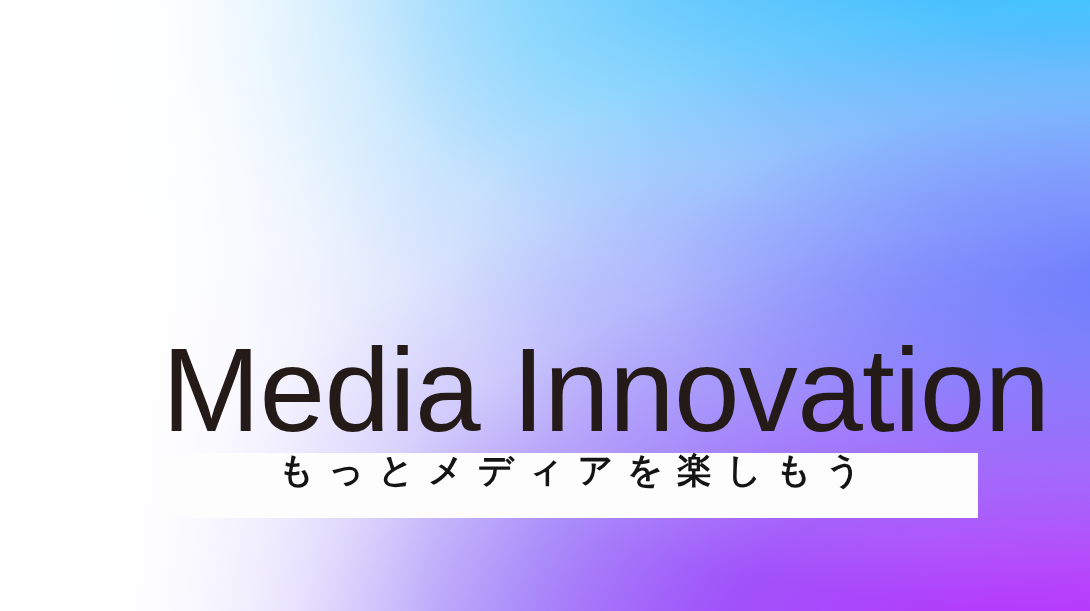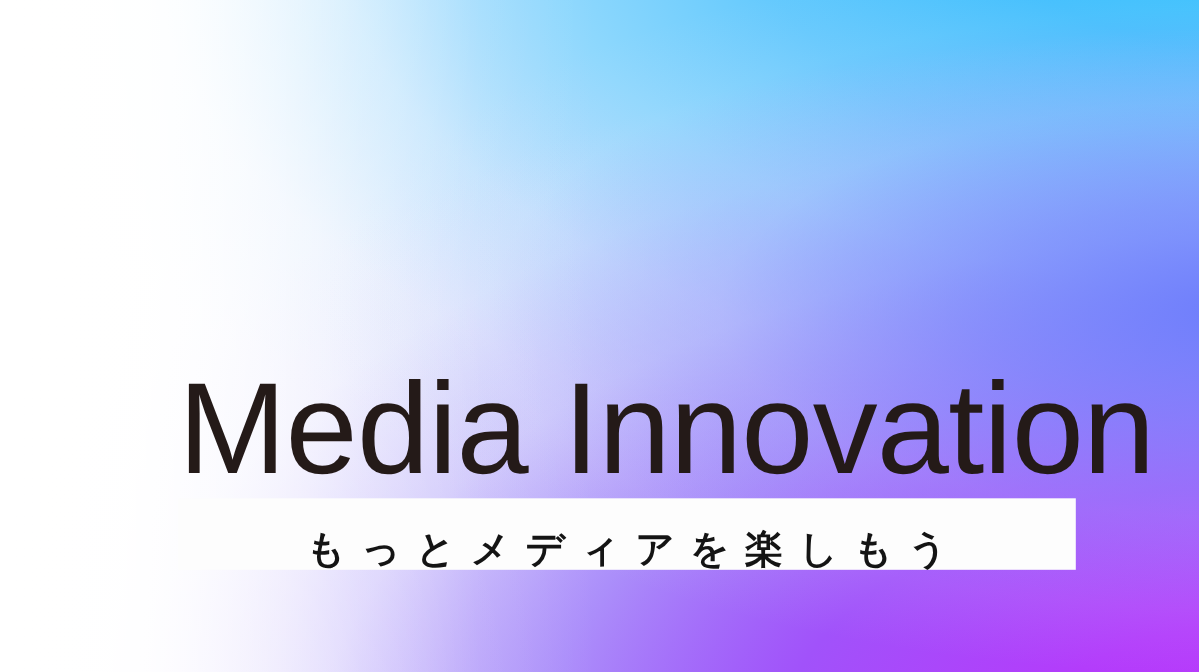--- a/index.html
+++ b/index.html
@@ -107,21 +107,21 @@
   }
 
   .subtitle-band {
     position: absolute;
     left: 162px;
     top: 453px;
     width: 816px;
     height: 65px;
     background: #fdfdfd;
     display: flex;
-    align-items: flex-end;
+    align-items: flex-start;
     justify-content: center;
     box-sizing: border-box;
   }
 
   .subtitle-text {
     color: #141414;
     font-size: 35px;
     font-weight: 700;
     letter-spacing: 14px;
     text-indent: 14px;

